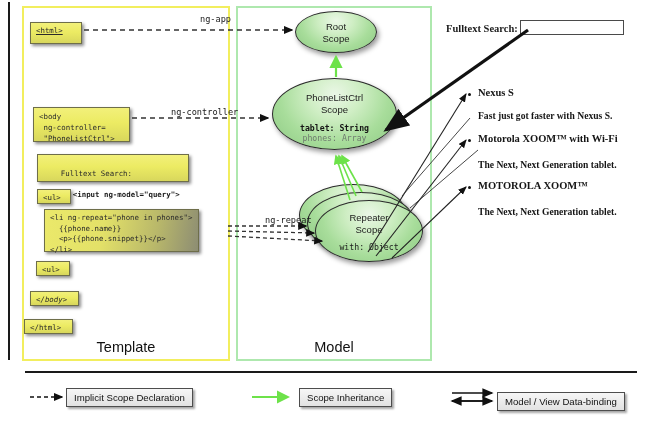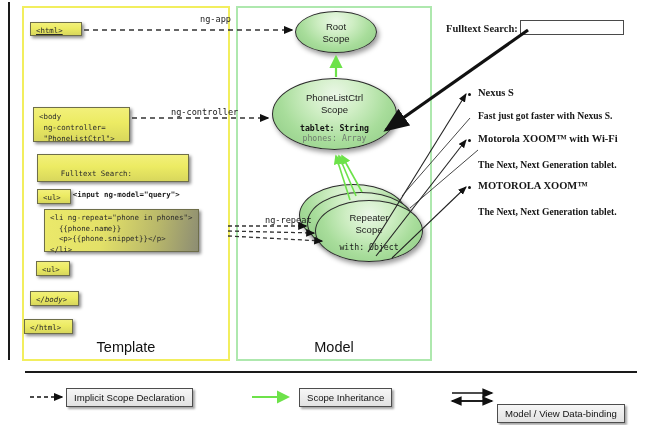--- a/index.html
+++ b/index.html
@@ -173,21 +173,21 @@
   <div class="frame-left"></div>
   <div class="frame-bottom"></div>
 
   <div class="panel panel-template">
     <div class="panel-label">Template</div>
   </div>
   <div class="panel panel-model">
     <div class="panel-label">Model</div>
   </div>
 
-  <div class="codebox" style="left:30px; top:22px; width:52px; height:14px;text-decoration:underline;">&lt;html&gt;</div>
+  <div class="codebox" style="left:30px; top:22px; width:52px; height:22px;text-decoration:underline;">&lt;html&gt;</div>
 
   <div class="codebox" style="left:33px; top:107px; width:97px; height:35px; line-height:11px;">&lt;body
  ng-controller=
  "PhoneListCtrl"&gt;</div>
 
   <div class="codebox" style="left:37px; top:154px; width:152px; height:28px;">
     <span>Fulltext Search:</span><br>
     <b style="margin-left:12px;">&lt;input ng-model="query"&gt;</b>
   </div>
 
@@ -291,15 +291,15 @@
 
     <line x1="30" y1="397" x2="62" y2="397" stroke="#111" stroke-width="1.4" stroke-dasharray="4,3" marker-end="url(#arrBlack)"></line>
     <line x1="252" y1="397" x2="288" y2="397" stroke="#6de24a" stroke-width="2.2" marker-end="url(#arrGreen)"></line>
     <line x1="452" y1="393" x2="492" y2="393" stroke="#111" stroke-width="1.6" marker-end="url(#arrBlack)"></line>
     <line x1="492" y1="401" x2="452" y2="401" stroke="#111" stroke-width="1.6" marker-end="url(#arrBlack)"></line>
     <line x1="452" y1="401" x2="492" y2="401" stroke="#111" stroke-width="1.6" marker-end="url(#arrBlack)"></line>
   </svg>
 
   <div class="legend-box" style="left:66px; top:388px;">Implicit Scope Declaration</div>
   <div class="legend-box" style="left:299px; top:388px;">Scope Inheritance</div>
-  <div class="legend-box" style="left:497px; top:404px;">Model / View Data-binding</div>
+  <div class="legend-box" style="left:497px; top:392px;">Model / View Data-binding</div>
 
 </div>
 
 </body></html>

